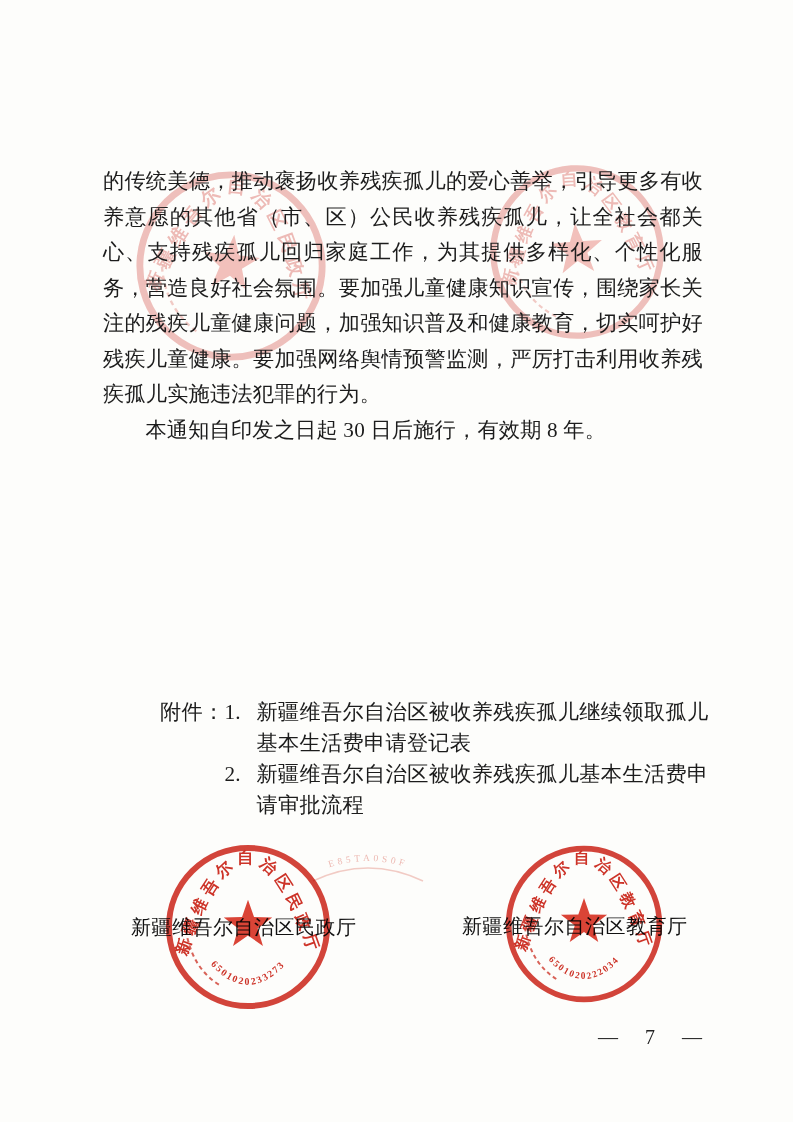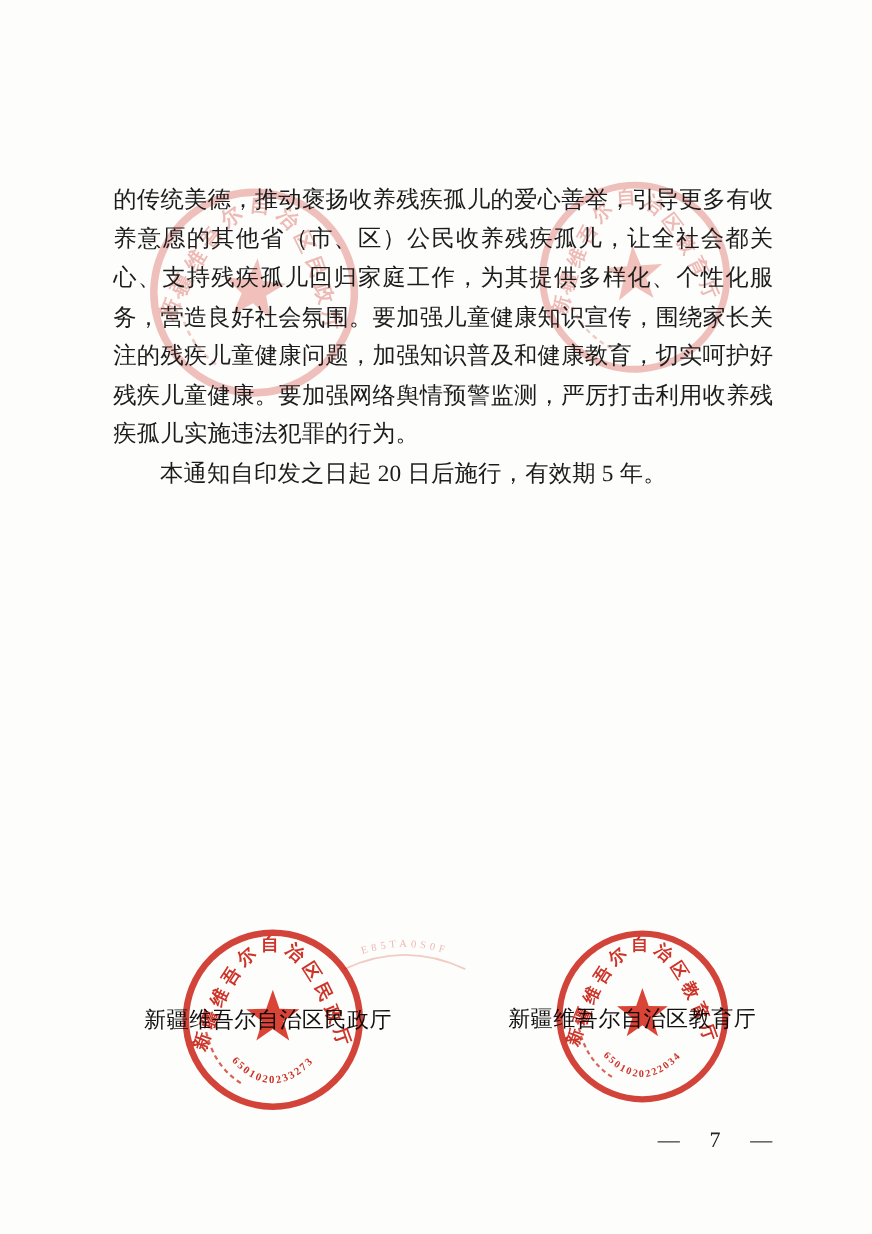--- a/index.html
+++ b/index.html
@@ -90,23 +90,36 @@
       <path id="gb-top" d="M 30,125 Q 100,-75 170,125"></path>
     </defs>
     <circle class="seal-ring" cx="100" cy="100" r="93"></circle>
     <polygon class="seal-star" points="100,68 107.1,88.3 128.5,88.7 111.4,101.7 117.6,122.3 100,110 82.4,122.3 88.6,101.7 71.5,88.7 93,88.3"></polygon>
     <text class="seal-cn"><textPath href="#gb-top" startOffset="50%" text-anchor="middle">新疆维吾尔自治区教育厅</textPath></text>
     <path class="seal-uy" d="M 30,108 Q 38,150 72,170"></path>
   </svg>
 
   <div class="body-text">
     <p>的传统美德，推动褒扬收养残疾孤儿的爱心善举，引导更多有收养意愿的其他省（市、区）公民收养残疾孤儿，让全社会都关心、支持残疾孤儿回归家庭工作，为其提供多样化、个性化服务，营造良好社会氛围。要加强儿童健康知识宣传，围绕家长关注的残疾儿童健康问题，加强知识普及和健康教育，切实呵护好残疾儿童健康。要加强网络舆情预警监测，严厉打击利用收养残疾孤儿实施违法犯罪的行为。</p>
-    <p class="indent">本通知自印发之日起 20 日后施行，有效期 5 年。</p>
+    <p class="indent">本通知自印发之日起 30 日后施行，有效期 8 年。</p>
   </div>
 
+  <div class="attach">
+    <div class="attach-label">附件：</div>
+    <div class="attach-items">
+      <div class="attach-item">
+        <span class="attach-num">1.</span>
+        <span class="attach-text">新疆维吾尔自治区被收养残疾孤儿继续领取孤儿基本生活费申请登记表</span>
+      </div>
+      <div class="attach-item">
+        <span class="attach-num">2.</span>
+        <span class="attach-text">新疆维吾尔自治区被收养残疾孤儿基本生活费申请审批流程</span>
+      </div>
+    </div>
+  </div>
 
   <div class="sig sig-left">新疆维吾尔自治区民政厅</div>
   <div class="sig sig-right">新疆维吾尔自治区教育厅</div>
 
   <svg class="seal-svg seal-left" viewBox="0 0 200 200">
     <defs>
       <path id="sa-top" d="M 30,125 Q 100,-75 170,125"></path>
       <path id="sa-bot" d="M 40,124 Q 100,212 160,124"></path>
     </defs>
     <circle class="seal-ring" cx="100" cy="100" r="93"></circle>

